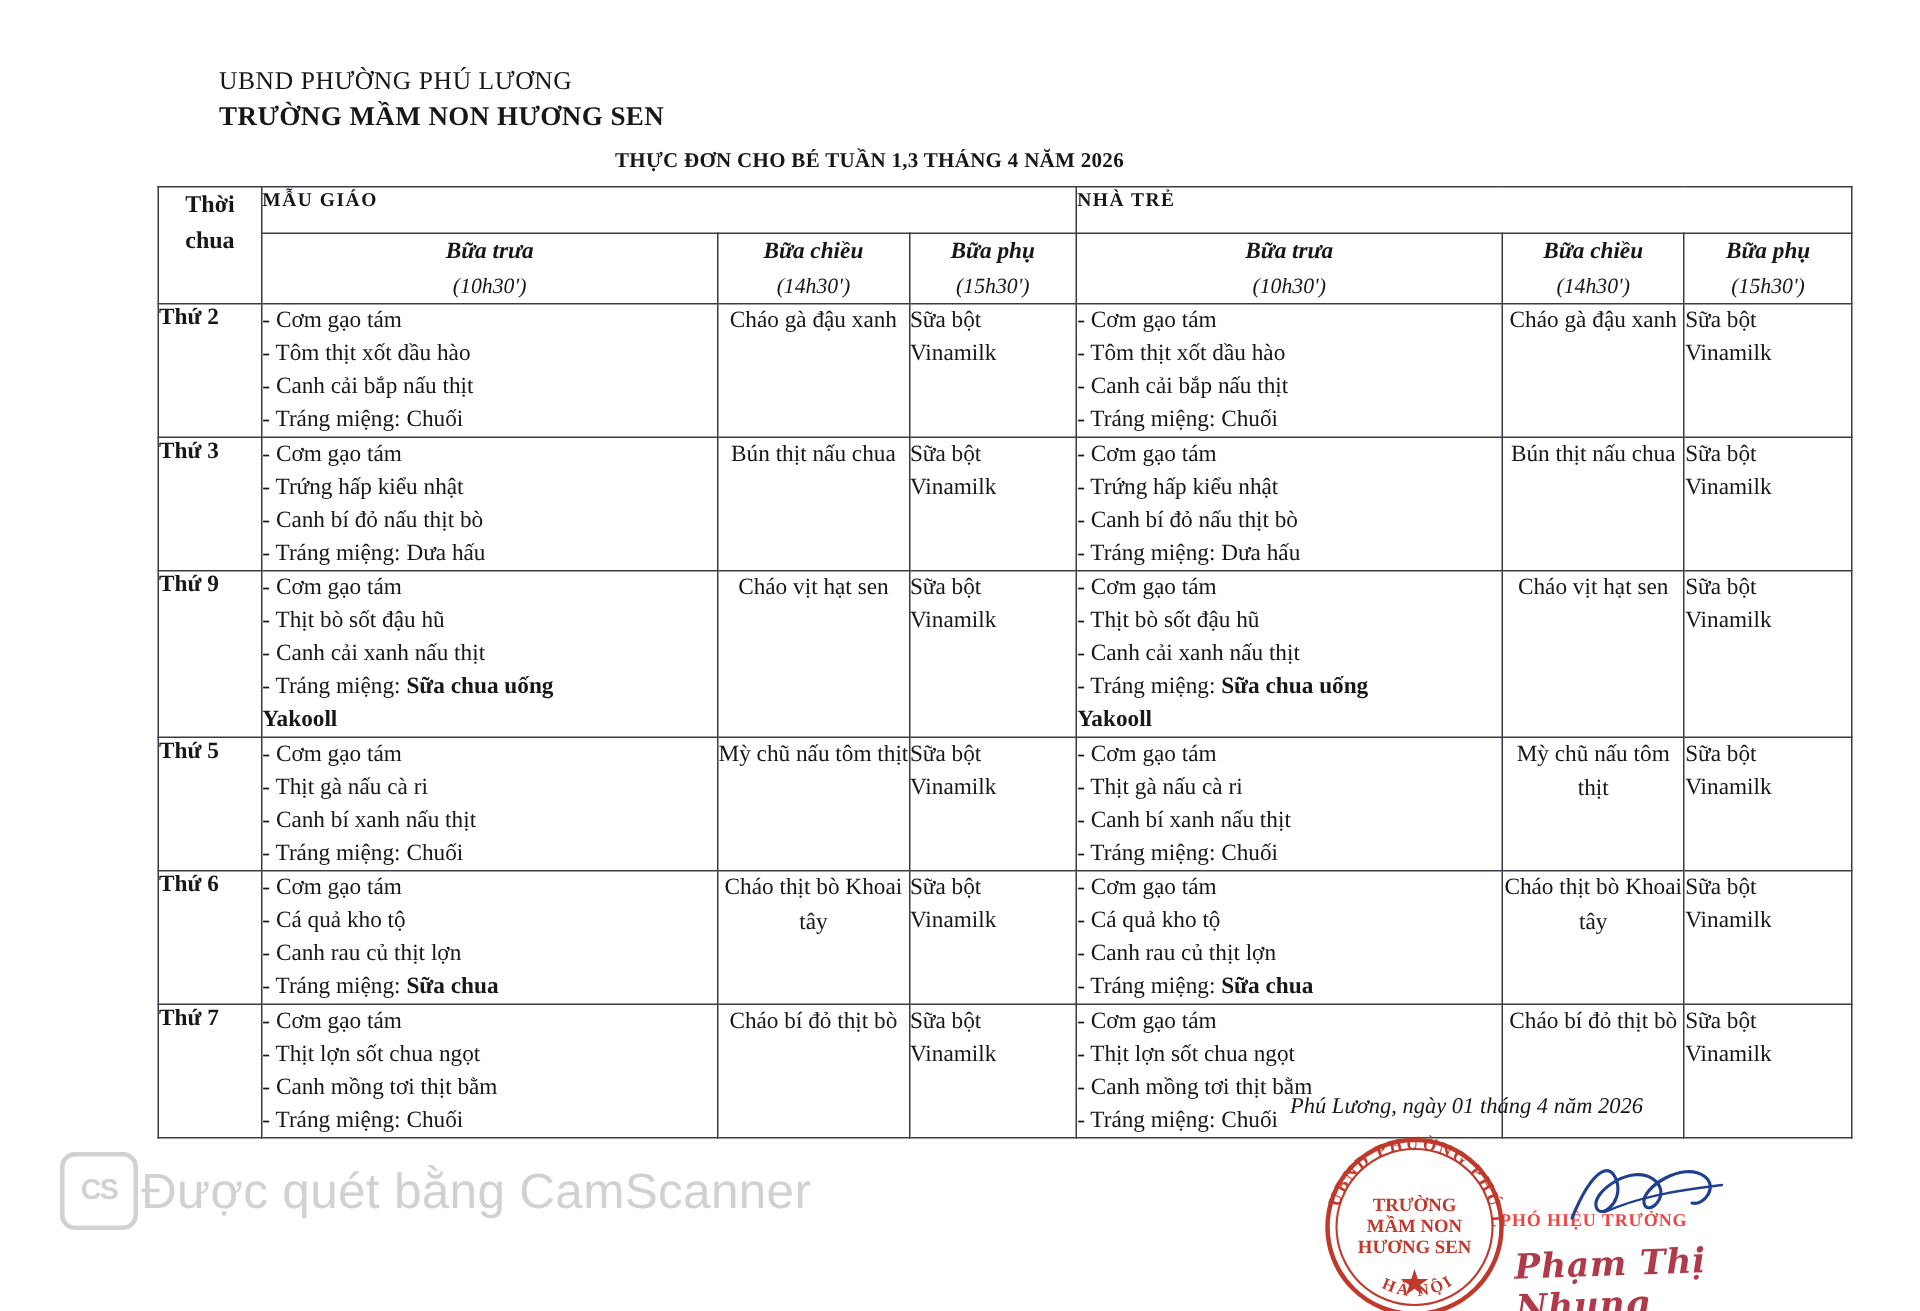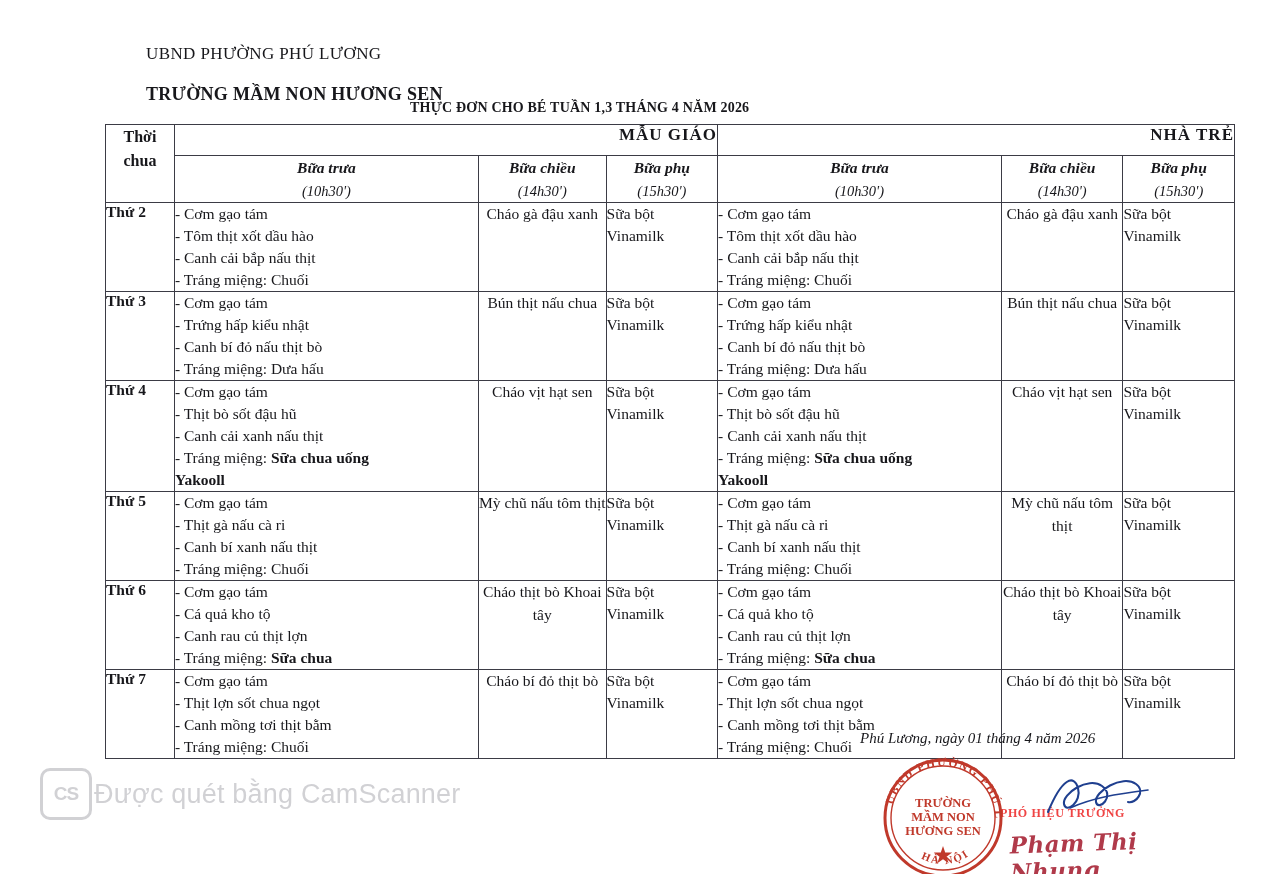--- a/index.html
+++ b/index.html
@@ -26,21 +26,21 @@
     top: 44px;
   }
   .org-line1 {
     font-size: 17px;
     letter-spacing: 0.4px;
   }
   .org-line2 {
     font-size: 18px;
     font-weight: bold;
     letter-spacing: 0.3px;
-    margin-top: 20px;
+    margin-top: 3px;
   }
   .doc-title {
     position: absolute;
     left: 410px;
     top: 100px;
     font-size: 14px;
     font-weight: bold;
     letter-spacing: 0.2px;
   }
   table.menu {
@@ -51,22 +51,22 @@
     border-collapse: collapse;
     table-layout: fixed;
   }
   table.menu td, table.menu th {
     border: 1px solid #3b3b45;
     vertical-align: top;
     padding: 0;
     font-family: Liberation Serif, serif;
   }
   .grp-head {
-    text-align: right;
-    font-size: 17px;
+    text-align: left;
+    font-size: 13px;
     font-weight: bold;
     letter-spacing: 1px;
     height: 30px;
     vertical-align: middle;
   }
   .time-head {
     text-align: center;
     font-size: 16px;
     font-weight: bold;
     vertical-align: middle;
@@ -189,21 +189,21 @@
     align-items: center;
     justify-content: center;
     font-family: "Liberation Sans", sans-serif;
     font-size: 19px;
     font-weight: bold;
     color: #9a9aa2;
     letter-spacing: -1px;
   }
   .cs-text {
     font-family: "Liberation Sans", sans-serif;
-    font-size: 27px;
+    font-size: 33px;
     color: #9a9aa2;
     letter-spacing: 0.2px;
   }
 </style>
 </head>
 <body>
 
 <div class="page">
 
   <div class="header-block">
@@ -312,21 +312,21 @@
           </td>
           <td class="dinner-cell">
             <div>Bún thịt nấu chua</div>
           </td>
           <td class="snack-cell">
             <div>Sữa bột</div>
             <div>Vinamilk</div>
           </td>
         </tr>
         <tr>
-          <td class="day-cell">Thứ 4</td>
+          <td class="day-cell">Thứ 9</td>
           <td class="lunch-cell">
             <div>- Cơm gạo tám</div>
             <div>- Thịt bò sốt đậu hũ</div>
             <div>- Canh cải xanh nấu thịt</div>
             <div><span>- Tráng miệng: </span><span class="bold">Sữa chua uống</span></div>
             <div class="bold">Yakooll</div>
           </td>
           <td class="dinner-cell">
             <div>Cháo vịt hạt sen</div>
           </td>

